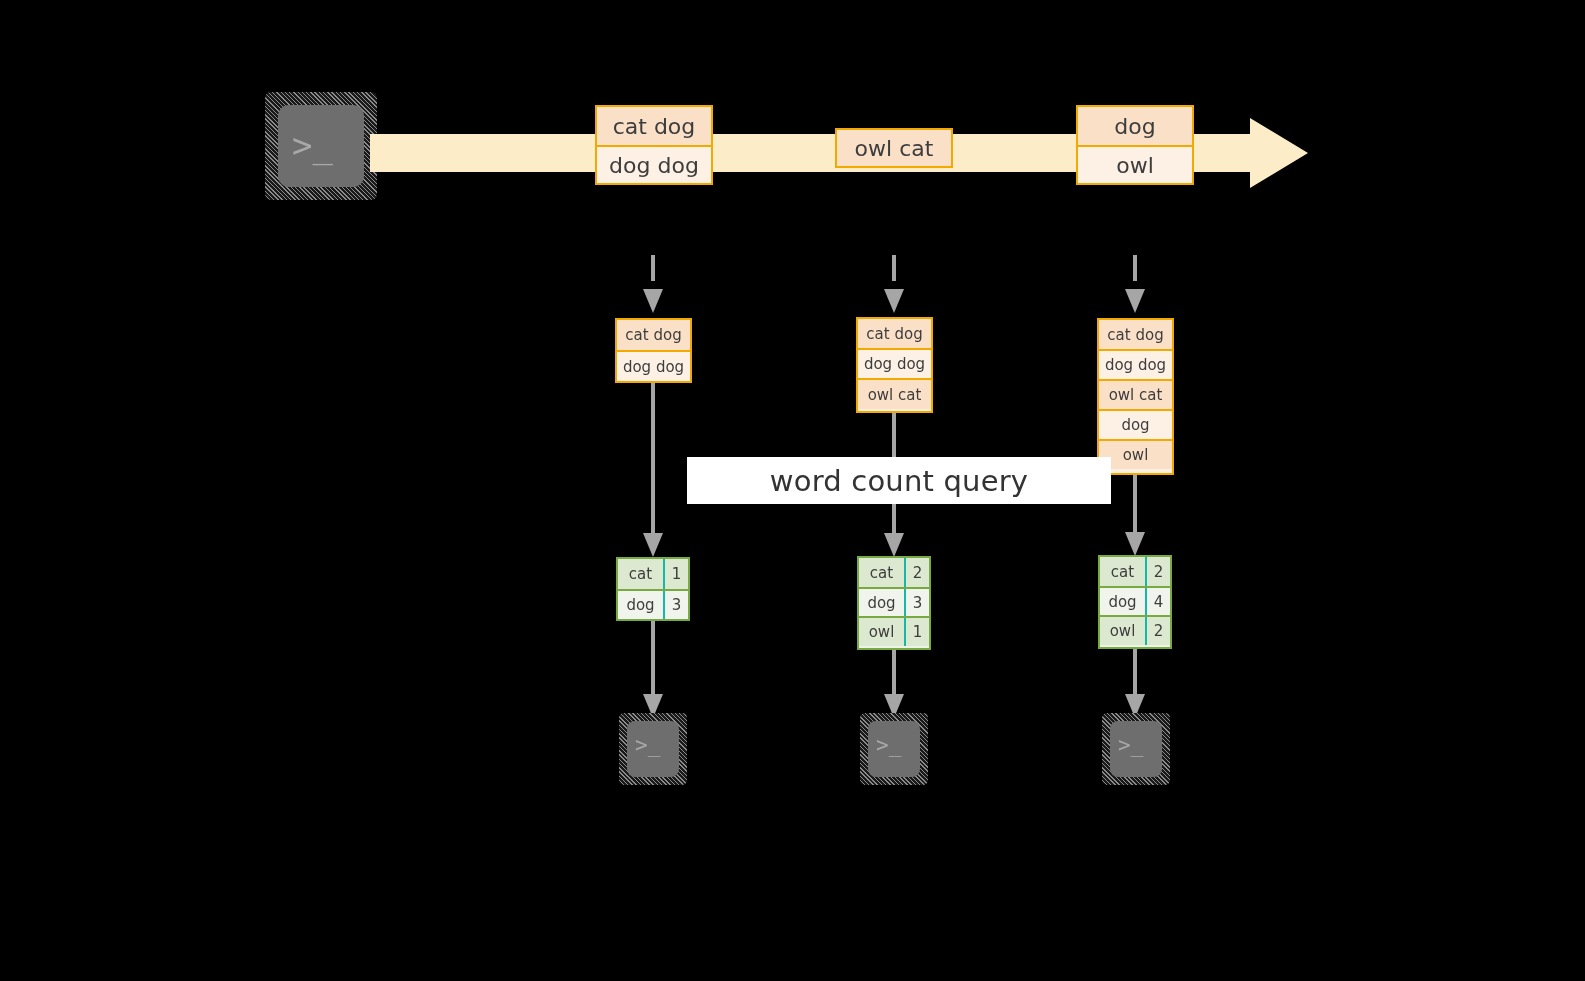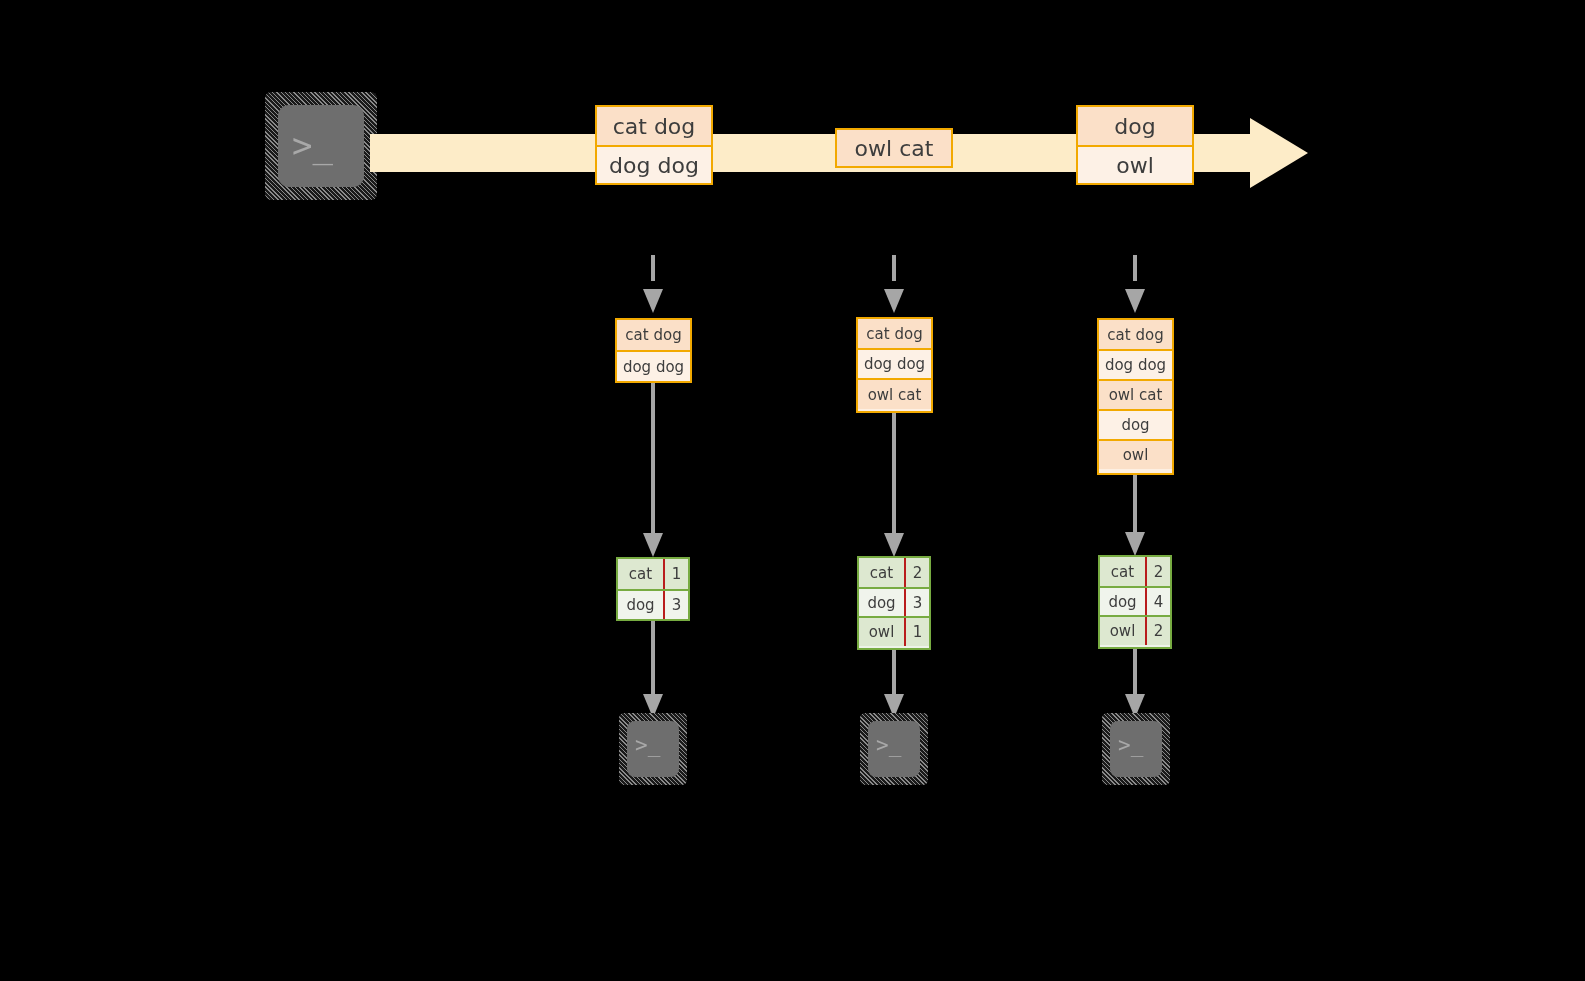--- a/index.html
+++ b/index.html
@@ -81,21 +81,21 @@
   }
   .res-row + .res-row { border-top: 2px solid #77ab41; }
   .res-cell {
     box-sizing: border-box;
     display: flex;
     align-items: center;
     justify-content: center;
     color: #3d3d3d;
     white-space: nowrap;
   }
-  .res-cell.word { border-right: 2px solid #b91c1c; }
+  .res-cell.word { border-right: 2px solid #14b8a6; }
   .res-row.dark  .res-cell { background: #dde8d0; }
   .res-row.light .res-cell { background: #f0f4ec; }
 
   
   .conn { position: absolute; }
   .conn svg { display: block; }
 
   
   .query-label {
     position: absolute;
@@ -273,14 +273,15 @@
       <line x1="12" y1="0" x2="12" y2="48" stroke="#a6a6a6" stroke-width="4"></line>
       <path d="M12 69 L2 45 L22 45 Z" fill="#a6a6a6"></path>
     </svg>
   </div>
 
   <div class="terminal" style="left:1102px; top:713px; width:68px; height:72px; border-radius:5px;">
     <div class="inner" style="left:8px; top:8px; right:8px; bottom:8px; border-radius:8px;"></div>
     <div class="prompt" style="left:16px; top:22px; font-size:21px;">&gt;_</div>
   </div>
 
+  <div class="query-label">word count query</div>
 
 </div>
 
 </body></html>

